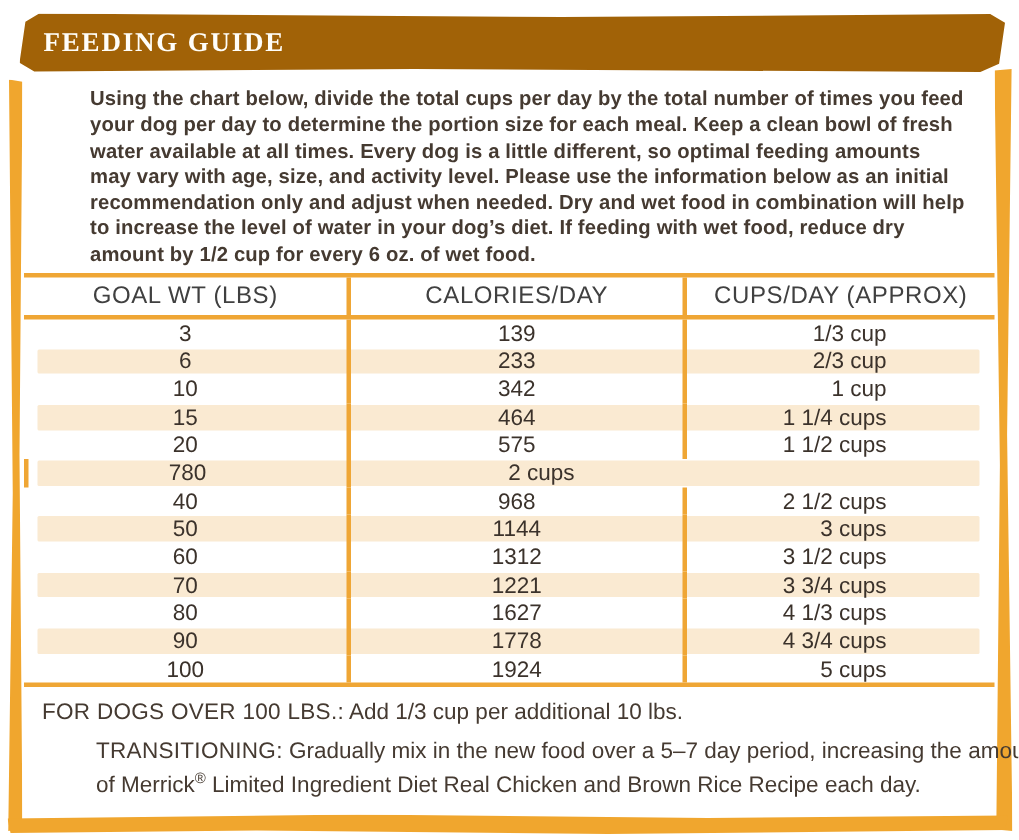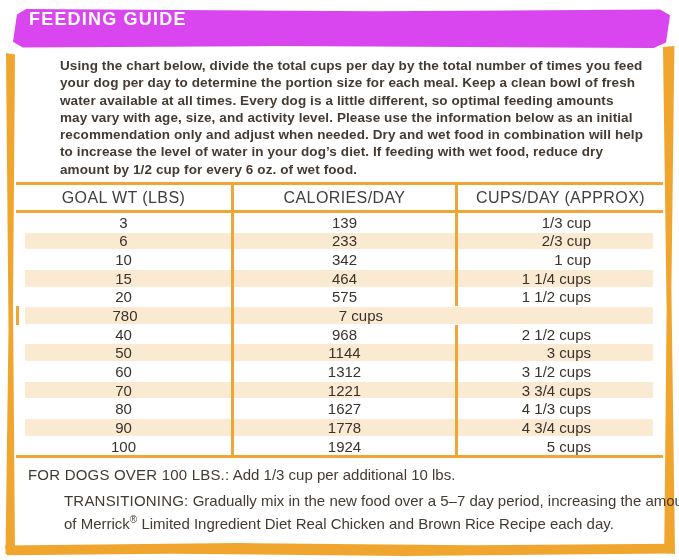--- a/index.html
+++ b/index.html
@@ -10,24 +10,25 @@
     background: #ffffff;
     font-family: "Liberation Sans", sans-serif;
     color: #433930;
     overflow: hidden;
   }
   
   .banner {
     position: absolute;
     left: 13px; top: 9px;
     width: 657px; height: 39px;
-    background: #d946ef;
+    background: #a16207;
     display: flex;
-    align-items: flex-start;
+    align-items: center;
     clip-path: polygon(0.6% 14%, 2% 0%, 55% 6%, 98.5% 1%, 100% 16%, 99.4% 86%, 97.5% 100%, 40% 95%, 1.5% 99%, 0% 84%);
+    font-family: Liberation Serif, serif;
   }
   .banner .title {
     color: #FFFEF9;
     font-size: 18px;
     font-weight: 700;
     letter-spacing: 1.2px;
     padding-left: 16px;
   }
   .frame-left {
     position: absolute;
@@ -172,21 +173,21 @@
           <div class="cell c2">464</div>
           <div class="cell c3">1 1/4 cups</div>
         </div>
         <div class="trow">
           <div class="cell c1">20</div>
           <div class="cell c2">575</div>
           <div class="cell c3">1 1/2 cups</div>
         </div>
         <div class="trow shaded">
           <div class="cell c2">780</div>
-          <div class="cell c3">7 cups</div>
+          <div class="cell c3">2 cups</div>
         </div>
         <div class="trow">
           <div class="cell c1">40</div>
           <div class="cell c2">968</div>
           <div class="cell c3">2 1/2 cups</div>
         </div>
         <div class="trow shaded">
           <div class="cell c1">50</div>
           <div class="cell c2">1144</div>
           <div class="cell c3">3 cups</div>

